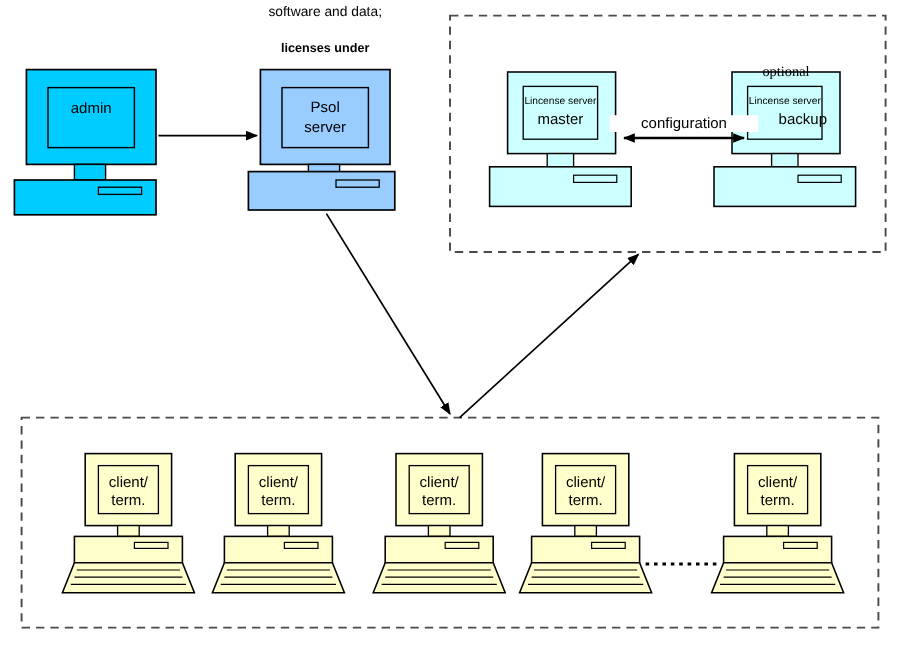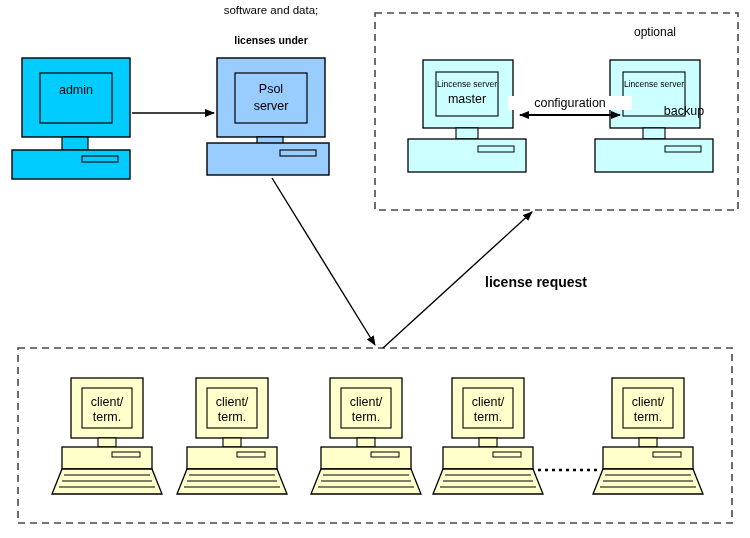--- a/index.html
+++ b/index.html
@@ -195,28 +195,27 @@
 
   <div class="pc-label" style="left:40px; top:83px; width:72px;">admin</div>
 
   <div class="pc-label" style="left:235px; top:82px; width:72px;">Psol</div>
   <div class="pc-label" style="left:235px; top:99px; width:72px;">server</div>
 
   <div class="pc-label pc-label-tiny" style="left:434px; top:80px; width:66px;">Lincense server</div>
   <div class="pc-label" style="left:436px; top:92px; width:62px;">master</div>
 
   <div class="pc-label pc-label-tiny" style="left:621px; top:80px; width:66px;">Lincense server</div>
-  <div class="pc-label" style="left:653px; top:92px; width:62px;margin-top:12px;">backup</div>
-
-  <div class="lbl optional-label" style="left:605px; top:26px; width:100px;">optional</div>
+  <div class="pc-label" style="left:638px; top:92px; width:62px;">backup</div>
+
+  <div class="lbl optional-label" style="left:605px; top:53px; width:100px;font-family:Liberation Serif, serif;">optional</div>
 
   <div class="lbl comm-label" style="left:508px; top:96px; width:124px; background:#ffffff;">configuration</div>
 
 
-  <div class="lbl flow-label" style="left:466px; top:275px; width:140px;">license request</div>
 
   <div class="pc-label" style="left:82px; top:395px; width:50px;">client/</div>
   <div class="pc-label" style="left:82px; top:410px; width:50px;">term.</div>
 
   <div class="pc-label" style="left:207px; top:395px; width:50px;">client/</div>
   <div class="pc-label" style="left:207px; top:410px; width:50px;">term.</div>
 
   <div class="pc-label" style="left:341px; top:395px; width:50px;">client/</div>
   <div class="pc-label" style="left:341px; top:410px; width:50px;">term.</div>
 

